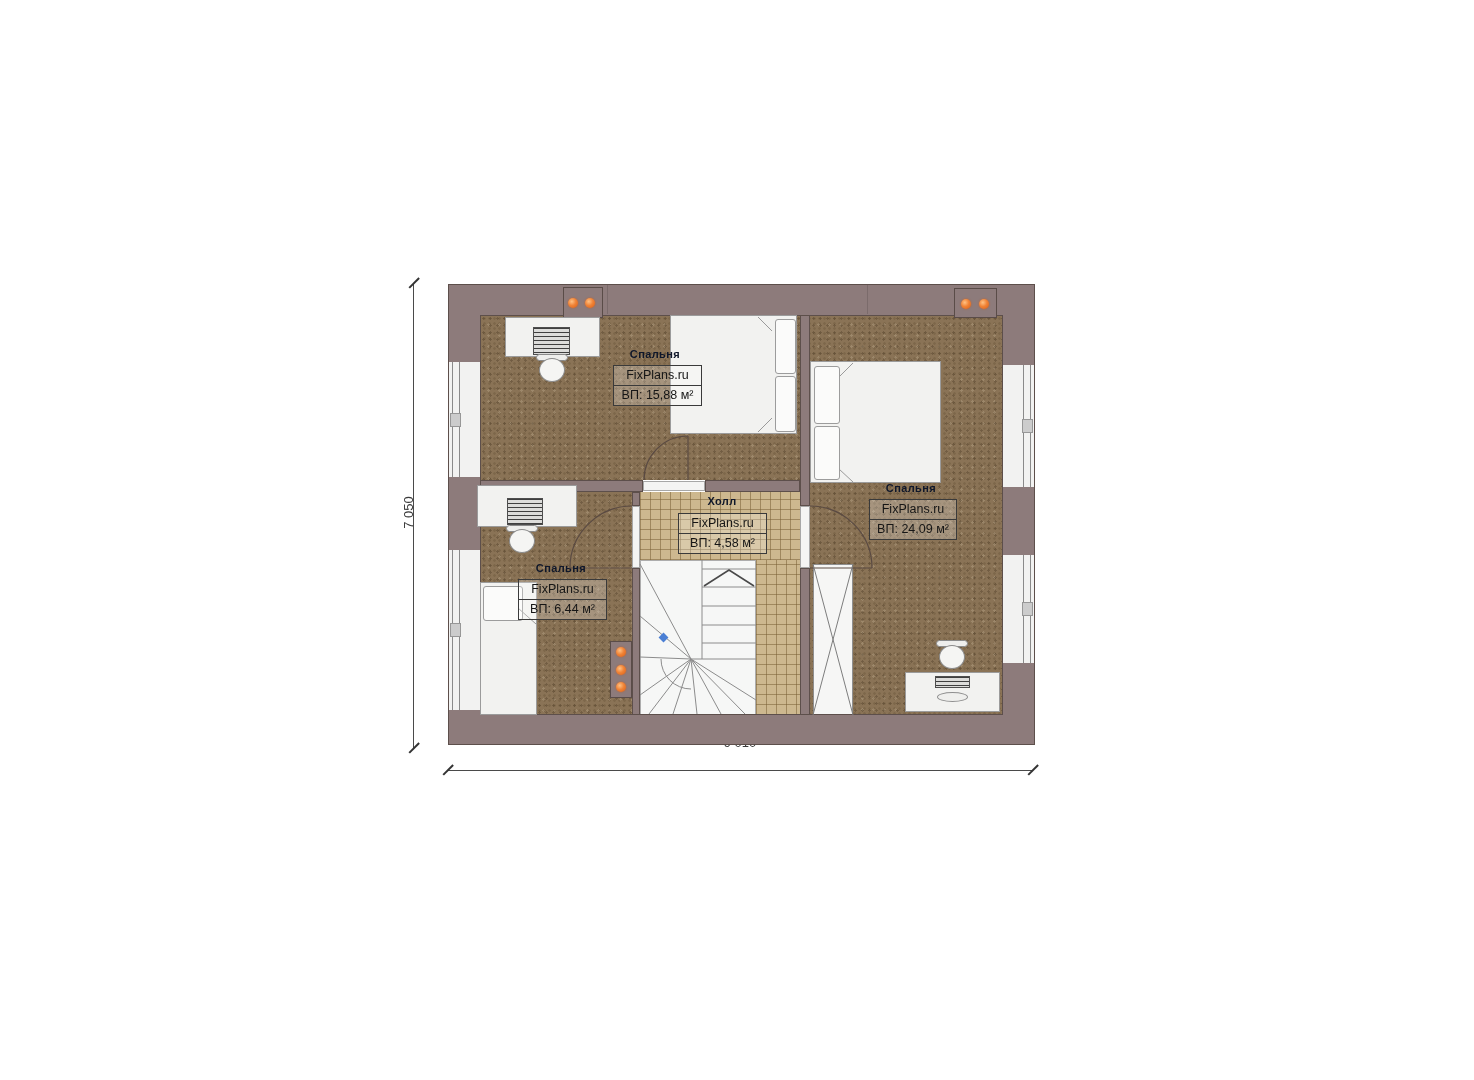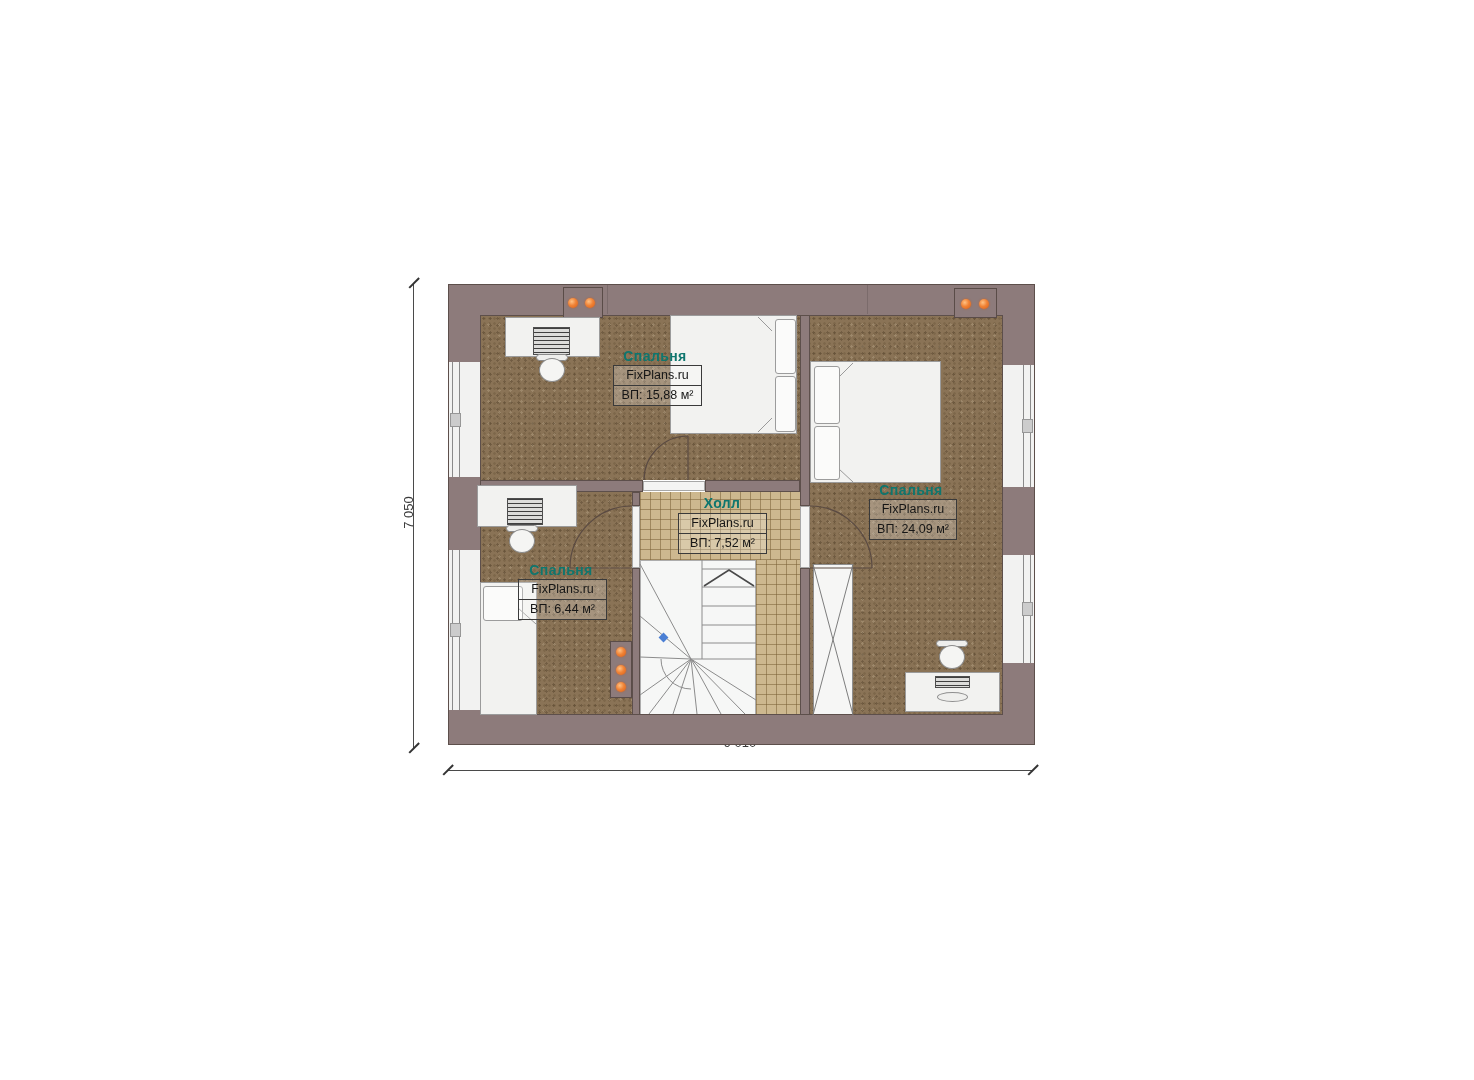--- a/index.html
+++ b/index.html
@@ -55,21 +55,21 @@
   .chair-seat{border-radius:50%;background:#f5f5f3;border:1px solid #8a8a8a;z-index:6;}
   .chair-back{border-radius:4px;background:#eeeeec;border:1px solid #8a8a8a;z-index:6;}
   .kbd-oval{border-radius:50%;background:#efefed;border:1px solid #8f8f8f;z-index:6;}
   .wardrobe{background:#f6f6f5;border:1px solid #8f8f8f;z-index:2;}
 
   
   .overlay{position:absolute;left:0;top:0;width:587px;height:461px;z-index:6;pointer-events:none;}
 
   
   .rl-name{position:absolute;z-index:7;width:120px;text-align:center;
-           font-size:14px;font-weight:bold;color:#0f766e;letter-spacing:.4px;}
+           font-size:11px;font-weight:bold;color:#0f172a;letter-spacing:.4px;}
   .rl-box{position:absolute;z-index:7;border:1px solid #3a3a3a;background:rgba(255,255,255,.24);
           text-align:center;font-size:12.5px;color:#161616;}
   .rl-row{padding:0 5px;line-height:19px;white-space:nowrap;}
   .rl-row + .rl-row{border-top:1px solid #3a3a3a;}
 
   
   .dim-line{position:absolute;background:#4a4a4a;z-index:2;}
   .tick{position:absolute;width:14px;height:1.5px;background:#333;transform:rotate(-45deg);z-index:2;}
   .dim-text{position:absolute;color:#3a3a3a;font-size:13px;z-index:2;text-align:center;}
 </style>
@@ -239,21 +239,21 @@
 
     <div class="rl-name" style="left:403px;top:198px;">Спальня</div>
     <div class="rl-box" style="left:421px;top:215px;width:86px;">
       <div class="rl-row">FixPlans.ru</div>
       <div class="rl-row">ВП: 24,09 м²</div>
     </div>
 
     <div class="rl-name" style="left:214px;top:211px;">Холл</div>
     <div class="rl-box" style="left:230px;top:229px;width:87px;">
       <div class="rl-row">FixPlans.ru</div>
-      <div class="rl-row">ВП: 7,52 м²</div>
+      <div class="rl-row">ВП: 4,58 м²</div>
     </div>
 
     <div class="rl-name" style="left:53px;top:278px;">Спальня</div>
     <div class="rl-box" style="left:70px;top:295px;width:87px;">
       <div class="rl-row">FixPlans.ru</div>
       <div class="rl-row">ВП: 6,44 м²</div>
     </div>
 
   </div>
 </div>

